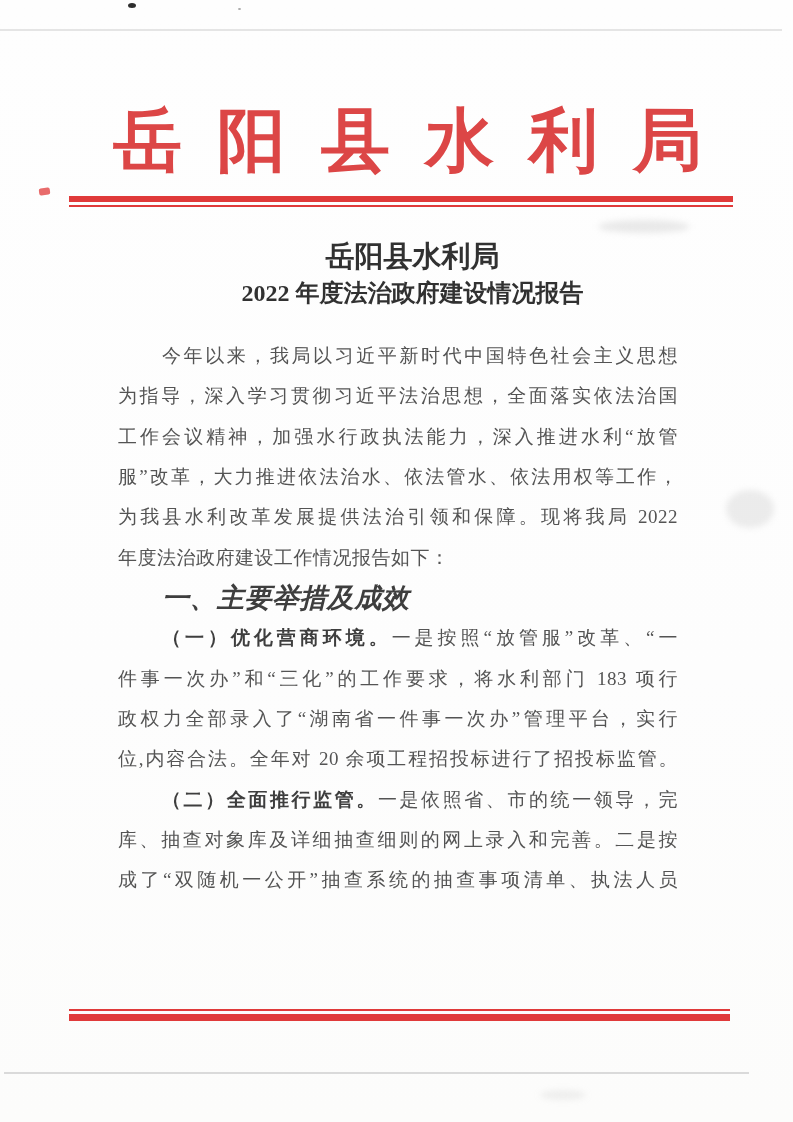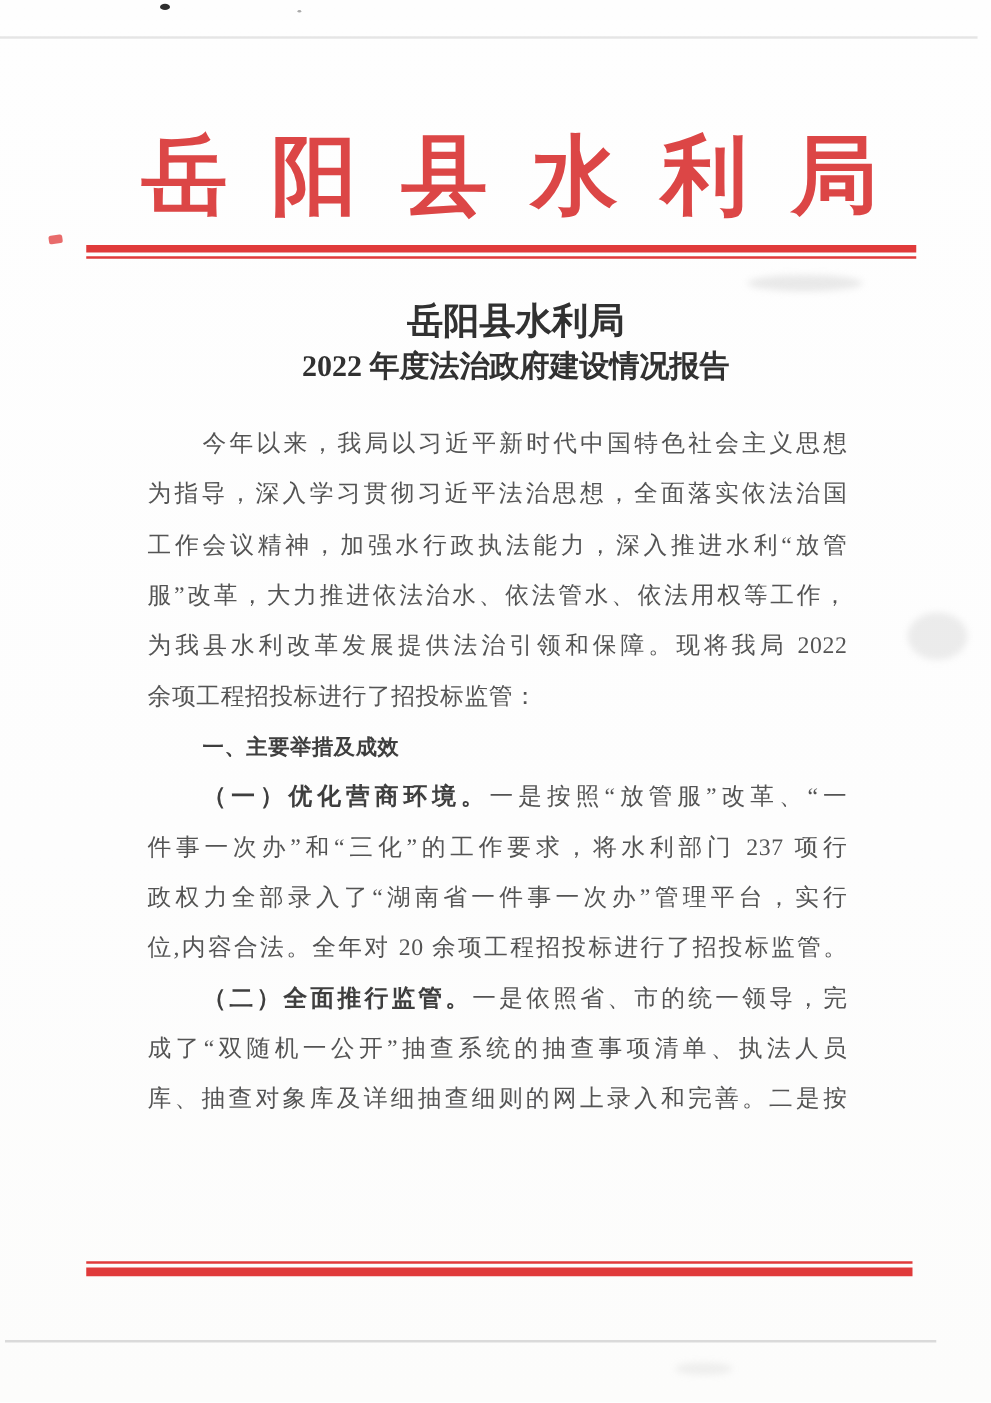--- a/index.html
+++ b/index.html
@@ -44,21 +44,21 @@
     position:absolute; left:118px; top:336px; width:560px;
     font-size:19px; color:#545454; letter-spacing:0.5px;
   }
   .bodyline {
     height:40.35px; line-height:40.35px; overflow:hidden;
     text-align:justify; text-align-last:justify;
   }
   .bodyline.left { text-align:left; text-align-last:left; }
   .bodyline.indent { text-indent:44px; }
   .bodyline b { font-weight:bold; color:#3e3e3e; }
-  .bodyline[data-name="section-heading"] { font-size:17px; }
+  .bodyline[data-name="section-heading"] { font-size:27px;font-style:italic; }
 </style>
 </head>
 <body>
 
 <div class="page" data-name="scanned-document-page">
 
   <div class="scanline top" data-name="scan-artifact-top-line"></div>
   <div class="speck s1" data-name="scan-speck"></div>
   <div class="speck s2" data-name="scan-speck"></div>
 
@@ -79,29 +79,29 @@
 
   <h1 class="doctitle t1" data-name="document-title">岳阳县水利局</h1>
   <h2 class="doctitle t2" data-name="document-subtitle">2022 年度法治政府建设情况报告</h2>
 
   <div class="docbody" id="docbody" data-name="document-body">
       <div class="bodyline indent" data-name="body-line">今年以来，我局以习近平新时代中国特色社会主义思想</div>
       <div class="bodyline" data-name="body-line">为指导，深入学习贯彻习近平法治思想，全面落实依法治国</div>
       <div class="bodyline" data-name="body-line">工作会议精神，加强水行政执法能力，深入推进水利“放管</div>
       <div class="bodyline" data-name="body-line">服”改革，大力推进依法治水、依法管水、依法用权等工作，</div>
       <div class="bodyline" data-name="body-line">为我县水利改革发展提供法治引领和保障。现将我局 2022</div>
-      <div class="bodyline left" data-name="body-line">余项工程招投标进行了招投标监管：</div>
+      <div class="bodyline left" data-name="body-line">年度法治政府建设工作情况报告如下：</div>
       <div class="bodyline indent left" data-name="section-heading"><b>一、主要举措及成效</b></div>
       <div class="bodyline indent" data-name="body-line"><b>（一）优化营商环境。</b>一是按照“放管服”改革、“一</div>
-      <div class="bodyline" data-name="body-line">件事一次办”和“三化”的工作要求，将水利部门 237 项行</div>
+      <div class="bodyline" data-name="body-line">件事一次办”和“三化”的工作要求，将水利部门 183 项行</div>
       <div class="bodyline" data-name="body-line">政权力全部录入了“湖南省一件事一次办”管理平台，实行</div>
       <div class="bodyline" data-name="body-line">位,内容合法。全年对 20 余项工程招投标进行了招投标监管。</div>
       <div class="bodyline indent" data-name="body-line"><b>（二）全面推行监管。</b>一是依照省、市的统一领导，完</div>
+      <div class="bodyline" data-name="body-line">库、抽查对象库及详细抽查细则的网上录入和完善。二是按</div>
       <div class="bodyline" data-name="body-line">成了“双随机一公开”抽查系统的抽查事项清单、执法人员</div>
-      <div class="bodyline" data-name="body-line">库、抽查对象库及详细抽查细则的网上录入和完善。二是按</div>
     </div>
 
   <div class="rule rulebottom" data-name="footer-divider-rule">
     <div class="bar thin" data-name="divider-thin-line"></div>
     <div class="bar thick" data-name="divider-thick-line"></div>
   </div>
 
   <div class="scanline bottom" data-name="scan-artifact-bottom-line"></div>
   <div class="smudge m1" data-name="scan-smudge"></div>
   <div class="smudge m2" data-name="scan-smudge"></div>

